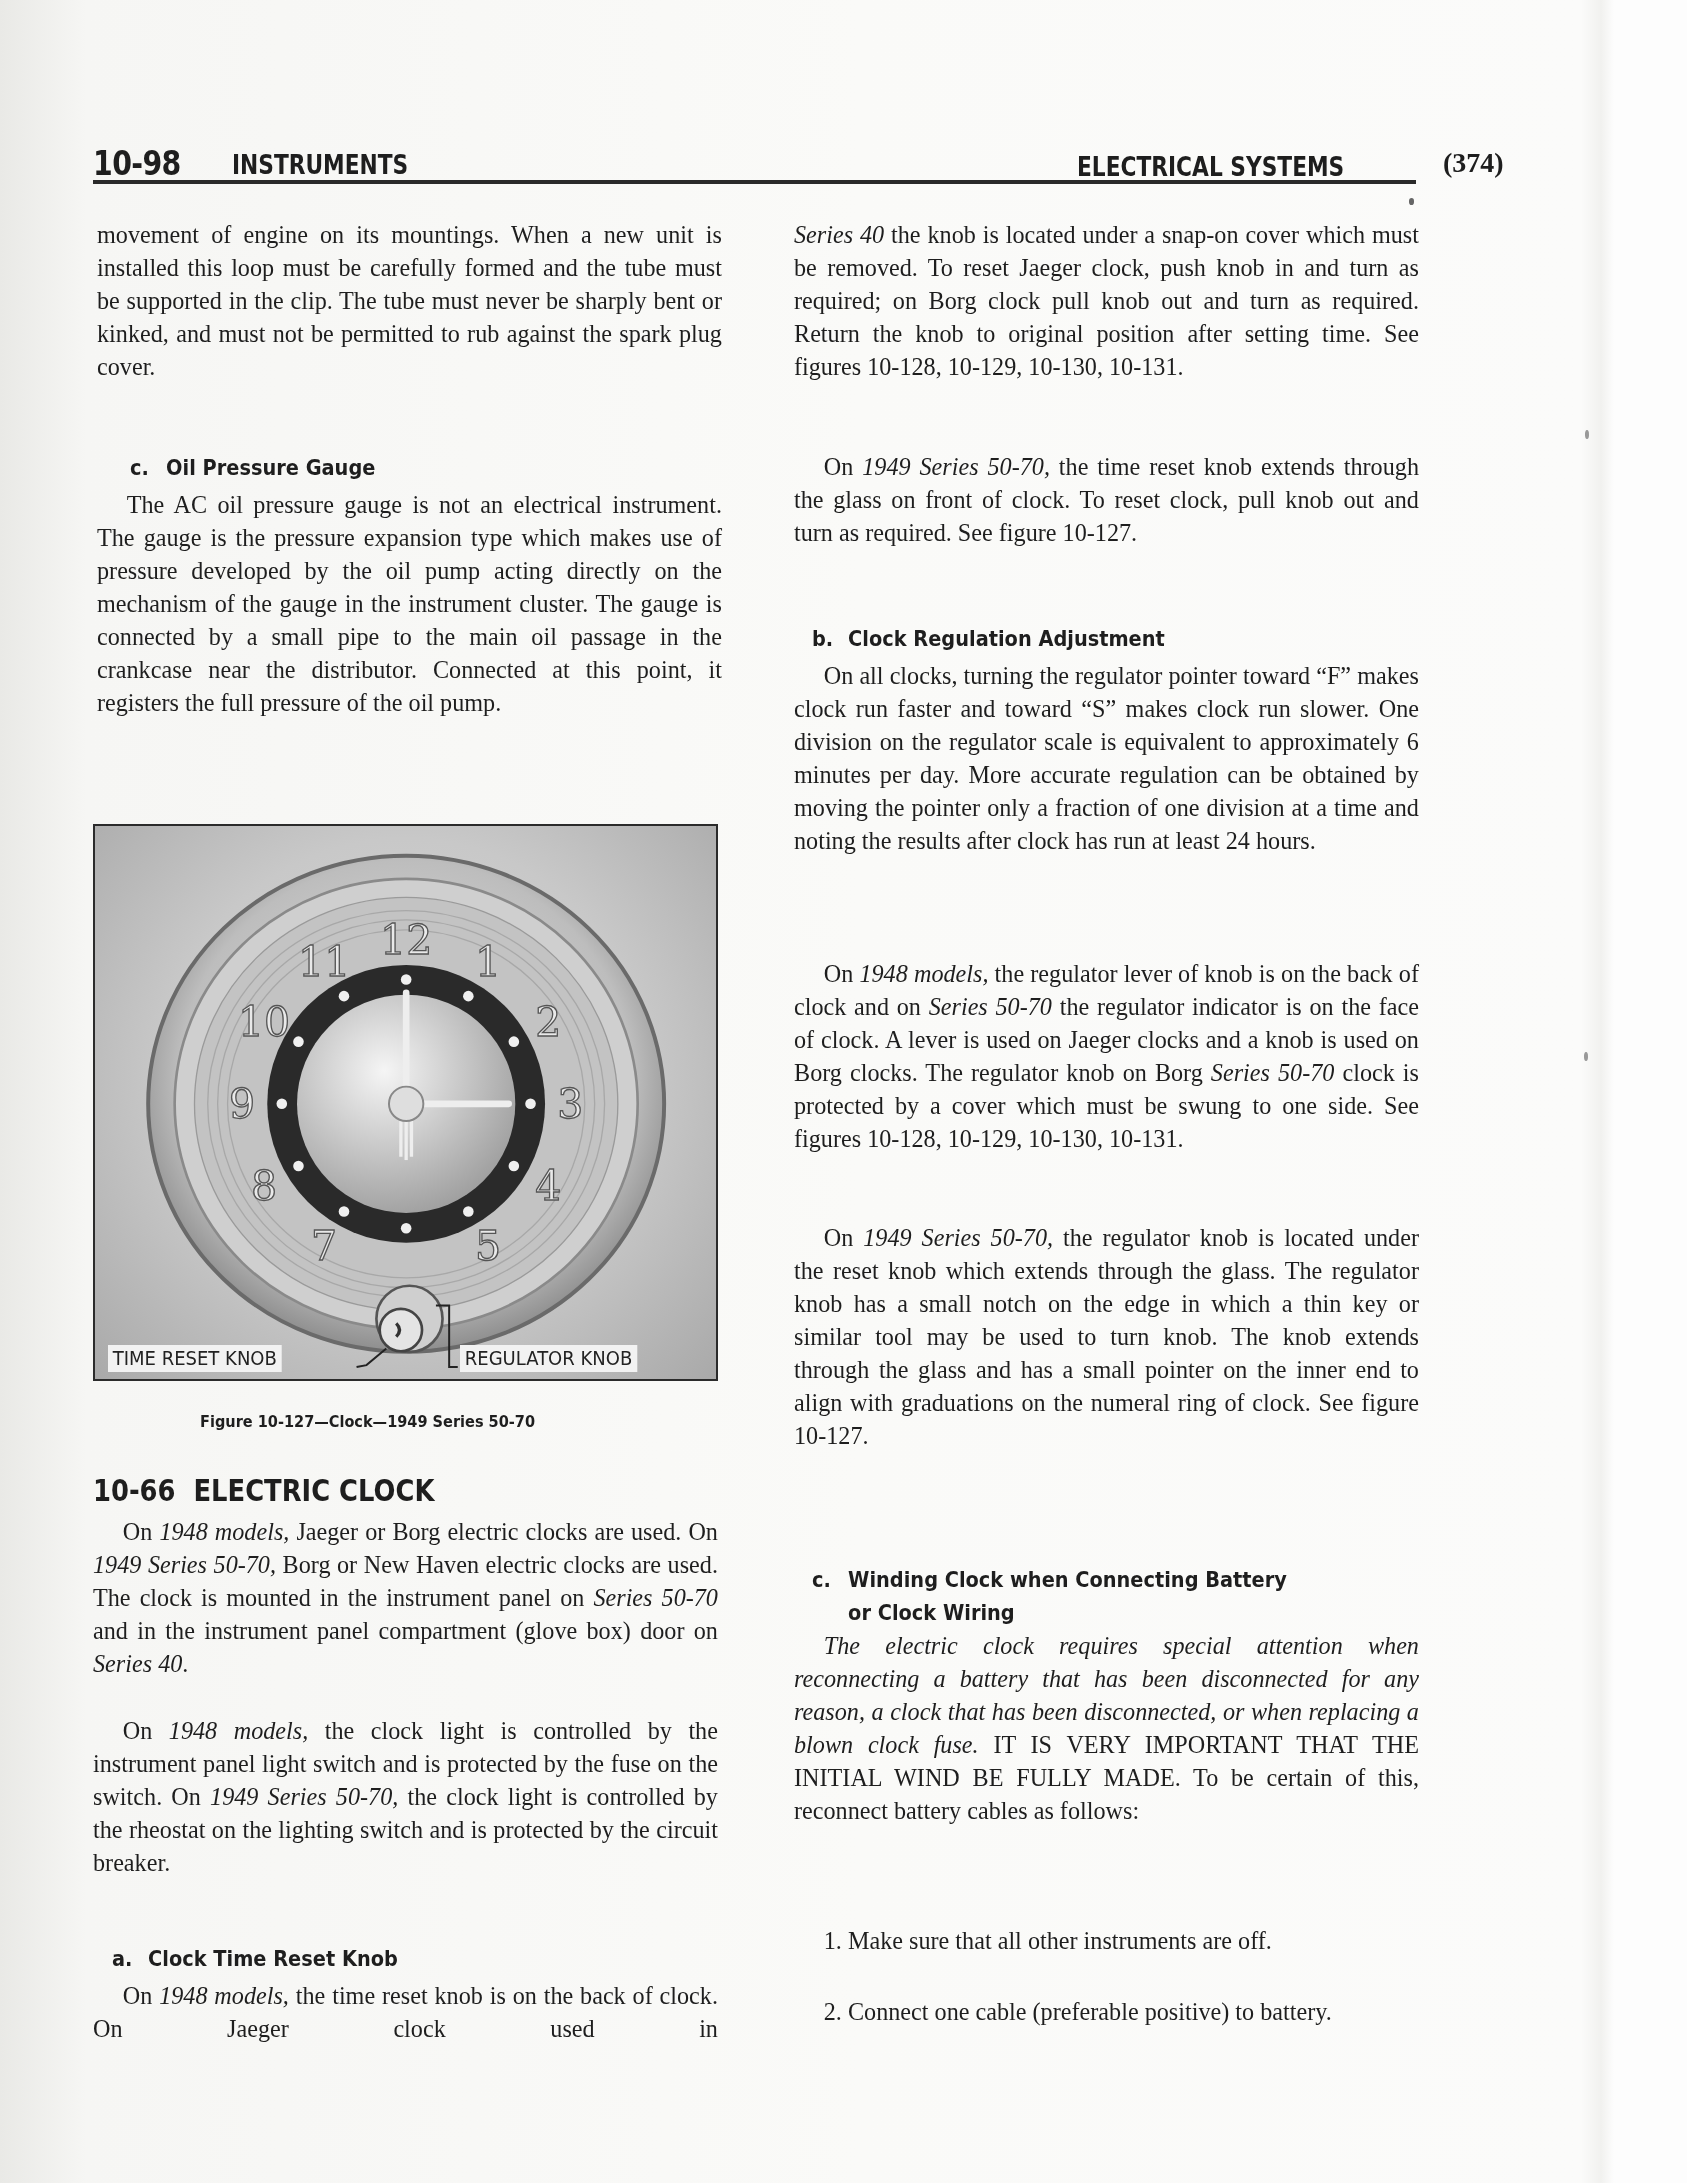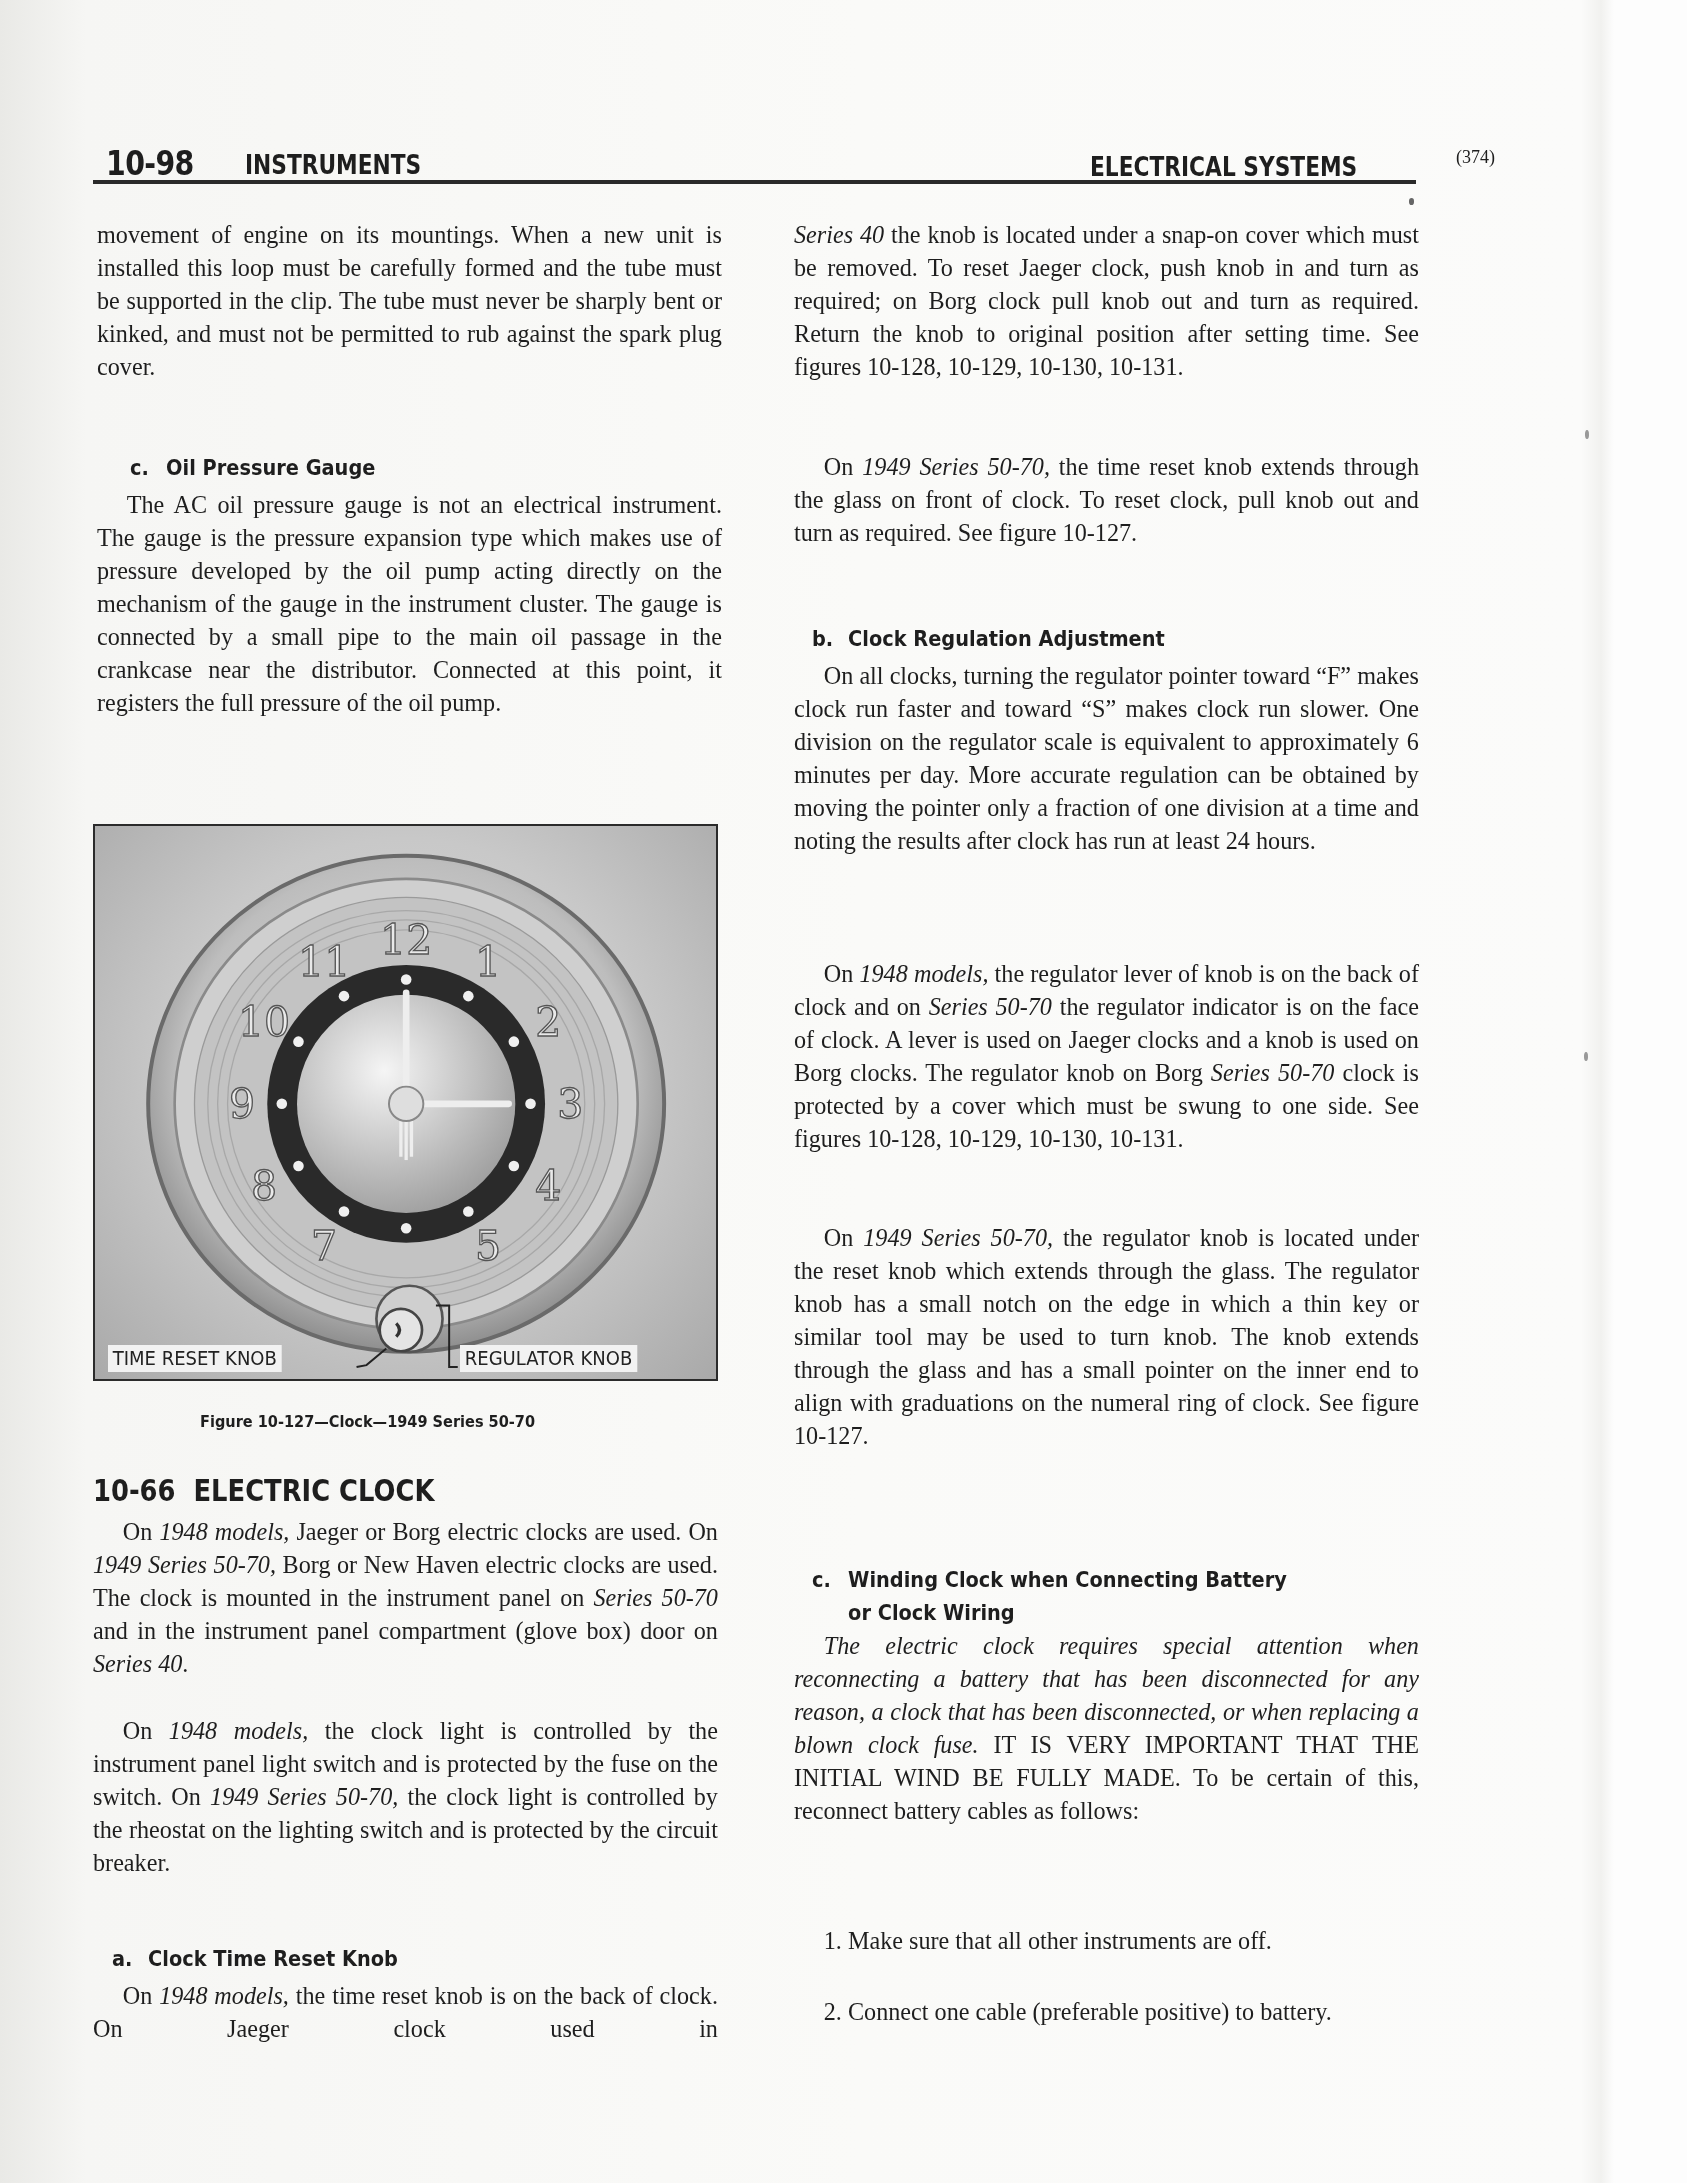--- a/index.html
+++ b/index.html
@@ -9,29 +9,29 @@
     position: relative;
     overflow: hidden;
     color: #1e1e1e;
     font-family: "Liberation Serif", "DejaVu Serif", serif;
   }
   .scan-edge {
     position: absolute; left: 0; top: 0; width: 1687px; height: 2183px;
     background: linear-gradient(to right, #e9e9e6 0, #f6f6f4 86px, #fafaf8 860px, #fbfbfa 1581px, #f1f1ef 1601px, #fdfdfd 1614px);
   }
   .header {
-    position: absolute; left: 106px; top: 144px; width: 1323px; height: 40px;
+    position: absolute; left: 93px; top: 144px; width: 1323px; height: 40px;
     font-family: "DejaVu Sans", "Liberation Sans", sans-serif;
     font-weight: bold;
   }
   .header .left { position: absolute; left: 0; top: 0; white-space: nowrap; }
   .header .page-num { font-size: 33px; letter-spacing: -0.7px; transform: scaleX(0.86); transform-origin: left; display: inline-block; }
   .header .section { font-size: 26.5px; position: absolute; left: 139px; top: 5.3px; transform: scaleX(0.82); transform-origin: left; white-space: nowrap; }
   .header .right-title { position: absolute; left: 984px; top: 6.6px; font-size: 26.5px; transform: scaleX(0.82); transform-origin: left; white-space: nowrap; }
-  .header .paren-num { position: absolute; left: 1350px; top: 2.6px; font-family: "Liberation Serif", serif; font-weight: normal; font-size: 18px; white-space: nowrap; }
+  .header .paren-num { position: absolute; left: 1350px; top: 2.6px; font-family: "Liberation Serif", serif; font-weight: bold; font-size: 28px; white-space: nowrap; }
   .rule { position: absolute; left: 93px; top: 180px; width: 1323px; height: 4px; background: #2a2a2a; }
 
   .para {
     position: absolute;
     font-size: 26px;
     line-height: 33px;
     text-align: justify;
     text-align-last: left;
     width: 625px;
     transform: scaleX(0.93); transform-origin: left top;

